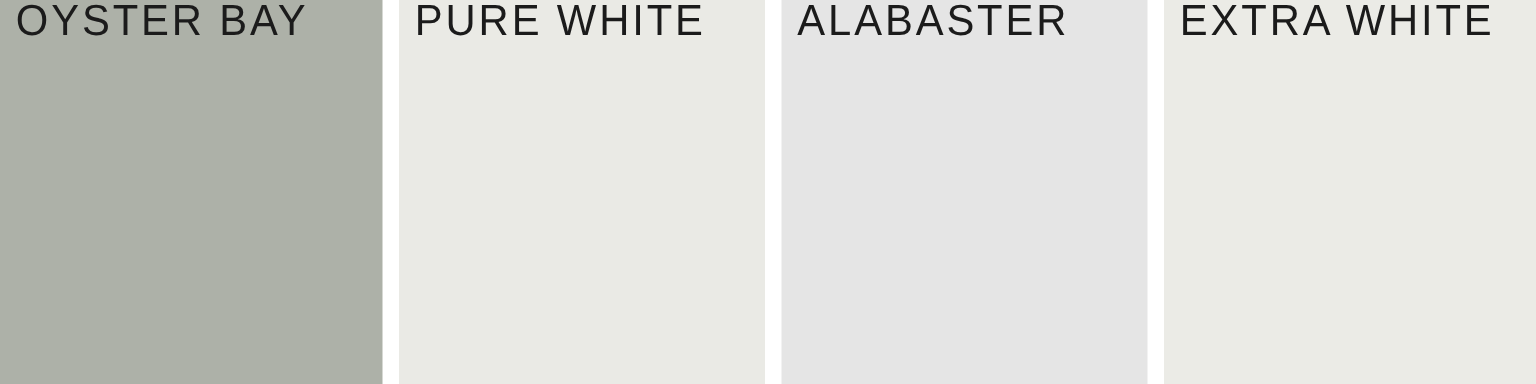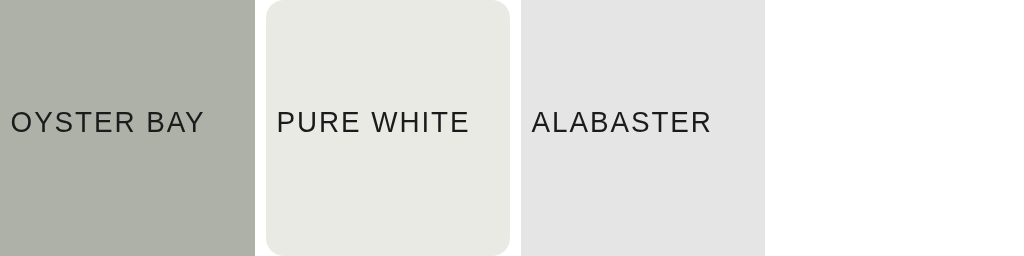--- a/index.html
+++ b/index.html
@@ -21,27 +21,27 @@
     height: 256px;
     background: #ffffff;
     gap: 11px;
   }
 
   .swatch {
     position: relative;
     height: 256px;
     box-sizing: border-box;
     display: flex;
-    align-items: center;
+    align-items: flex-start;
     overflow: hidden;
   }
 
   
   .swatch-0 { flex: 0 0 255px; }
-  .swatch-1 { flex: 0 0 244px; border-radius: 18px; }
+  .swatch-1 { flex: 0 0 244px; }
   .swatch-2 { flex: 0 0 244px; }
   .swatch-3 { flex: 0 0 248px; }
 
   .swatch-label {
     display: block;
     padding: 0 0 11px 11px;
     font-family: "Liberation Sans", sans-serif;
     font-size: 29px;
     font-weight: 300;
     line-height: 1;
@@ -63,14 +63,17 @@
   </div>
 
   <div class="swatch swatch-1" style="background-color: rgb(234, 234, 229);">
     <span class="swatch-label" style="color: rgb(27, 27, 27);">PURE WHITE</span>
   </div>
 
   <div class="swatch swatch-2" style="background-color: #e5e5e5;">
     <span class="swatch-label" style="color: rgb(27, 27, 27);">ALABASTER</span>
   </div>
 
+  <div class="swatch swatch-3" style="background-color: rgb(235, 235, 230);">
+    <span class="swatch-label" style="color: rgb(27, 27, 27);">EXTRA WHITE</span>
+  </div>
 
 </div>
 
 </body></html>

